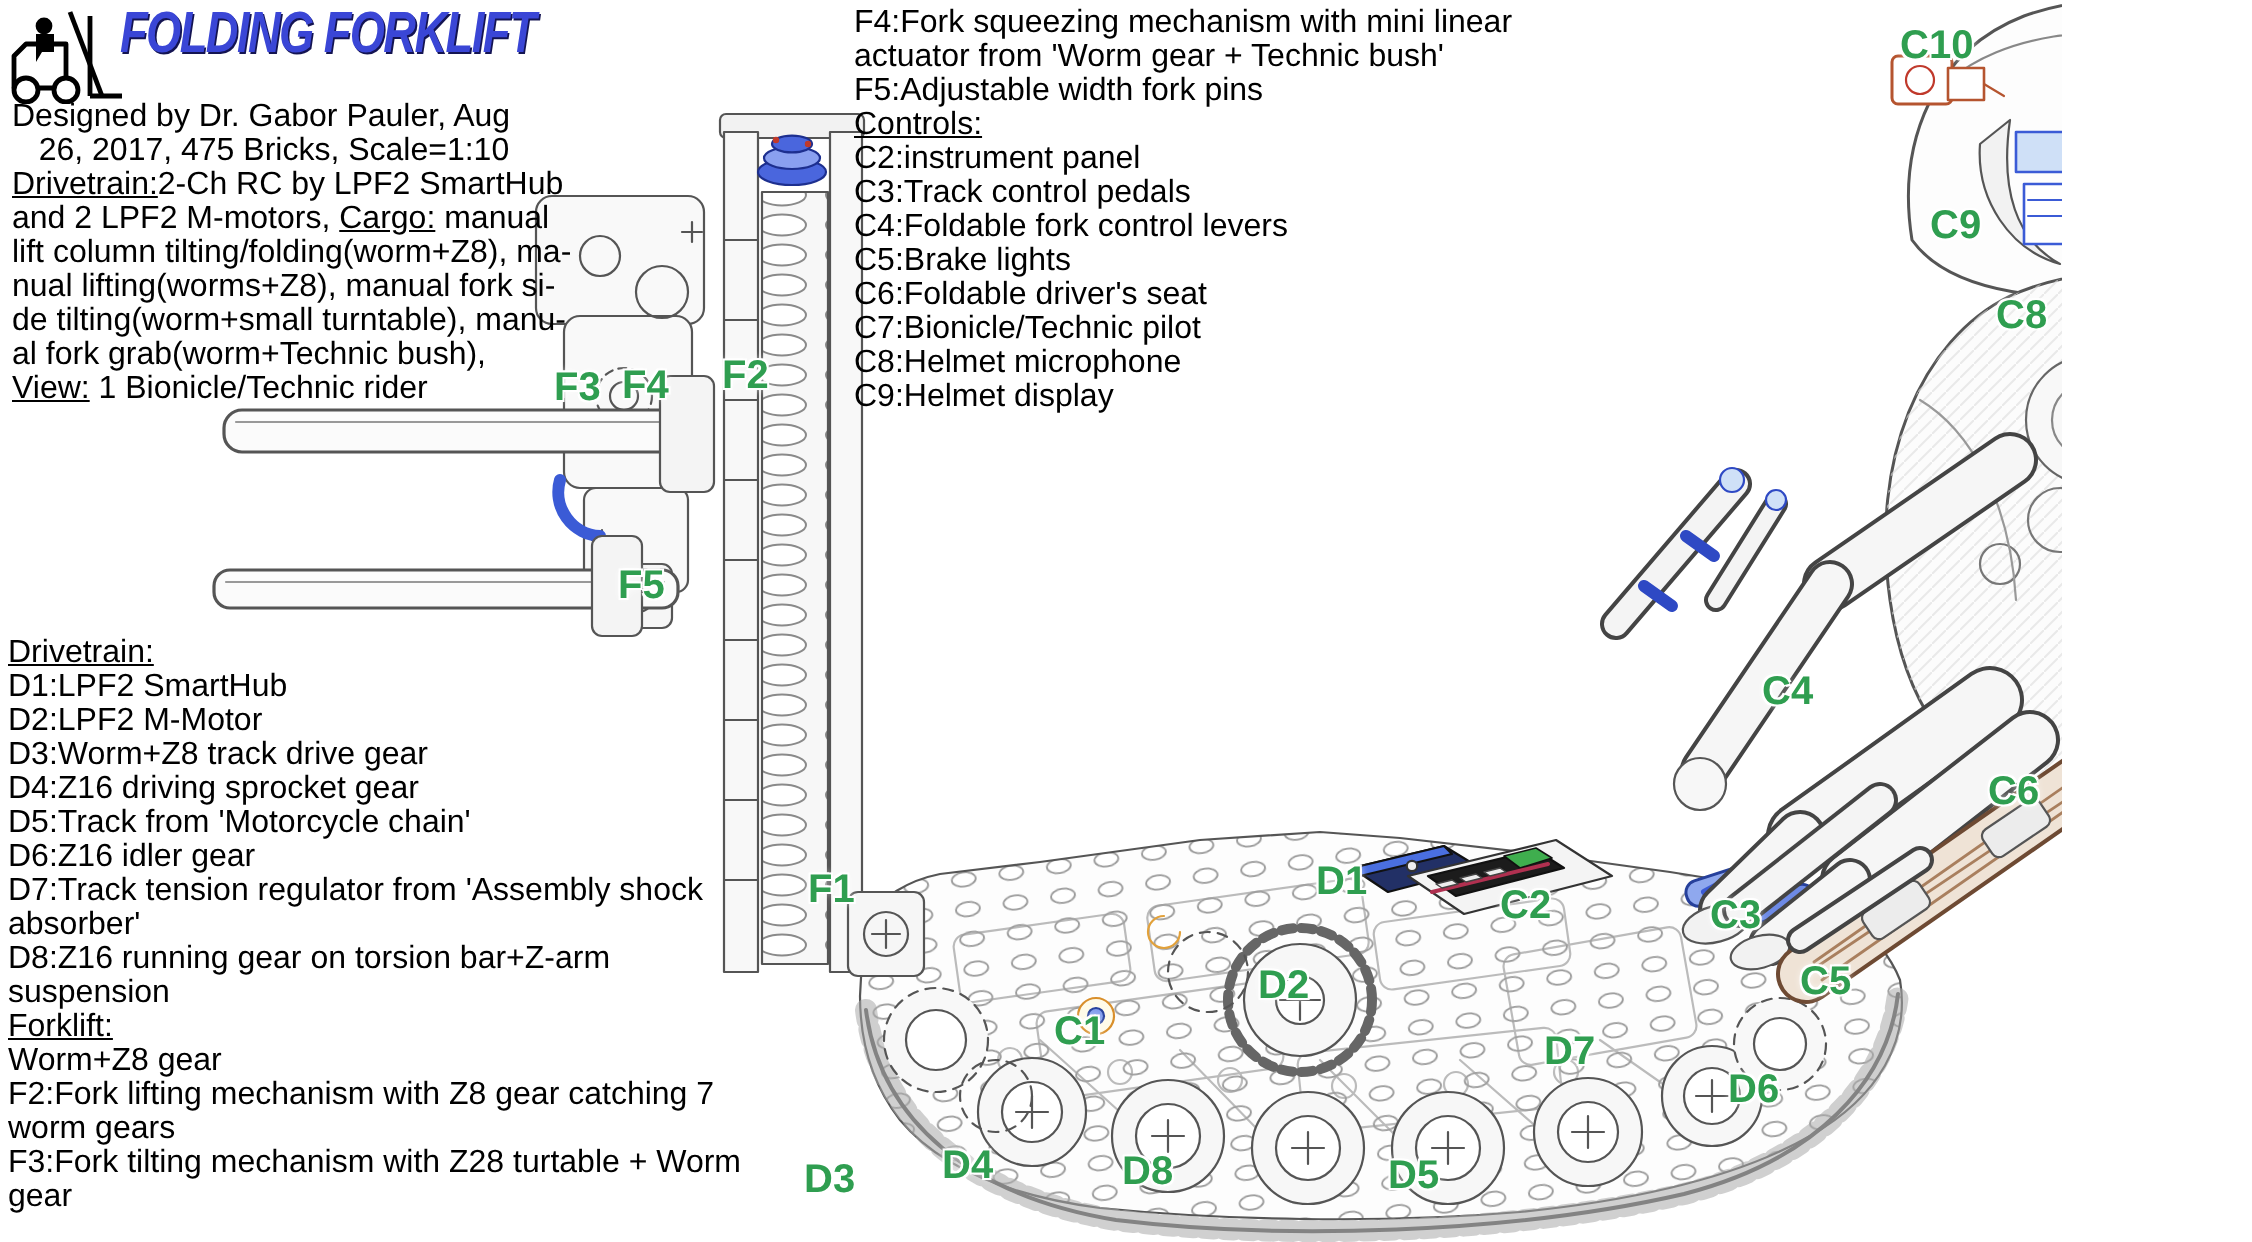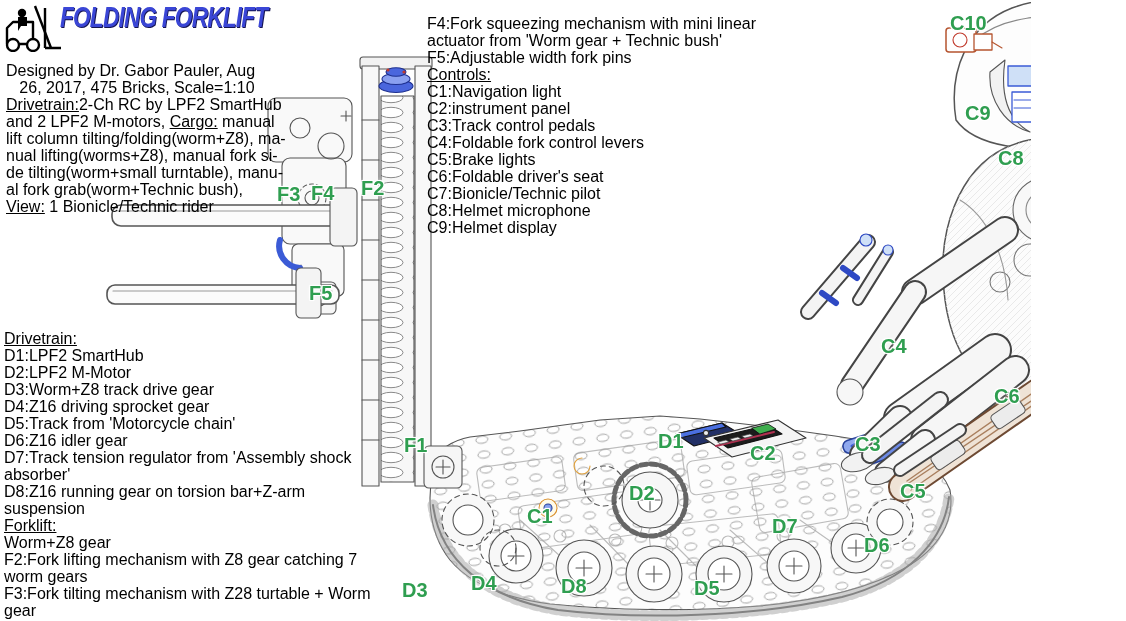--- a/index.html
+++ b/index.html
@@ -4,21 +4,21 @@
 <style>
   html,body{margin:0;padding:0;background:#fff;}
   .canvas{position:relative;width:1031px;height:621px;background:#fff;overflow:hidden;
           font-family:"Liberation Sans",sans-serif;color:#000;}
   .art{position:absolute;left:0;top:0;z-index:0;}
   .logo{position:absolute;left:1px;top:4px;z-index:2;}
   .title{position:absolute;left:60px;top:1px;z-index:2;font-size:29px;font-weight:bold;font-style:italic;
          letter-spacing:-1px;color:var(--title-blue,#3a46d6);transform:scaleX(.78);transform-origin:left top;
          text-shadow:1px 1px 0 #141452;white-space:nowrap;}
   .subtitle{position:absolute;left:80px;top:26px;z-index:2;font-size:24px;font-weight:bold;white-space:nowrap;}
-  .tblock{position:absolute;z-index:2;font-size:16px;line-height:17px;margin-top:12px;}
+  .tblock{position:absolute;z-index:2;font-size:16px;line-height:17px;}
   .tblock .tline{white-space:pre;}
   .u{text-decoration:underline;}
   .credits{left:6px;top:50px;}
   .controls{left:427px;top:3px;}
   .parts{left:4px;top:318px;}
   .labels-layer{position:absolute;left:0;top:0;width:100%;height:100%;z-index:3;}
   .glabel{position:absolute;font-size:20px;font-weight:bold;color:var(--label-green,#2f9e50);line-height:20px;
           text-shadow:-1px -1px 0 #fff,1px -1px 0 #fff,-1px 1px 0 #fff,1px 1px 0 #fff,0 0 4px #fff;}
 </style>
 </head>
@@ -297,21 +297,20 @@
       <div class="tline"><span>de tilting(worm+small turntable), manu-</span></div>
       <div class="tline"><span>al fork grab(worm+Technic bush),</span></div>
       <div class="tline"><span class="u">View:</span><span> 1 Bionicle/Technic rider</span></div>
     </div>
 
   <div class="tblock controls">
       <div class="tline"><span>F4:Fork squeezing mechanism with mini linear</span></div>
       <div class="tline"><span>actuator from 'Worm gear + Technic bush'</span></div>
       <div class="tline"><span>F5:Adjustable width fork pins</span></div>
       <div class="tline"><span class="u">Controls:</span></div>
-      <div class="tline"><span>C1:Navigation light</span></div>
       <div class="tline"><span>C2:instrument panel</span></div>
       <div class="tline"><span>C3:Track control pedals</span></div>
       <div class="tline"><span>C4:Foldable fork control levers</span></div>
       <div class="tline"><span>C5:Brake lights</span></div>
       <div class="tline"><span>C6:Foldable driver's seat</span></div>
       <div class="tline"><span>C7:Bionicle/Technic pilot</span></div>
       <div class="tline"><span>C8:Helmet microphone</span></div>
       <div class="tline"><span>C9:Helmet display</span></div>
     </div>
   <div class="tblock parts">
@@ -335,21 +334,21 @@
     </div>
 
   <div class="labels-layer">
       <span class="glabel" style="left: 277px; top: 184px;">F3</span>
       <span class="glabel" style="left: 311px; top: 183px;">F4</span>
       <span class="glabel" style="left: 361px; top: 178px;">F2</span>
       <span class="glabel" style="left: 309px; top: 283px;">F5</span>
       <span class="glabel" style="left: 404px; top: 435px;">F1</span>
       <span class="glabel" style="left: 658px; top: 431px;">D1</span>
       <span class="glabel" style="left: 750px; top: 443px;">C2</span>
-      <span class="glabel" style="left: 855px; top: 434px; text-align: right;">C3</span>
+      <span class="glabel" style="left: 855px; top: 448px; text-align: right;">C3</span>
       <span class="glabel" style="left: 900px; top: 481px;">C5</span>
       <span class="glabel" style="left: 629px; top: 483px;">D2</span>
       <span class="glabel" style="left: 527px; top: 506px;">C1</span>
       <span class="glabel" style="left: 772px; top: 516px;">D7</span>
       <span class="glabel" style="left: 864px; top: 535px;">D6</span>
       <span class="glabel" style="left: 402px; top: 580px;">D3</span>
       <span class="glabel" style="left: 471px; top: 573px;">D4</span>
       <span class="glabel" style="left: 561px; top: 576px;">D8</span>
       <span class="glabel" style="left: 694px; top: 578px;">D5</span>
       <span class="glabel" style="left: 881px; top: 336px;">C4</span>

